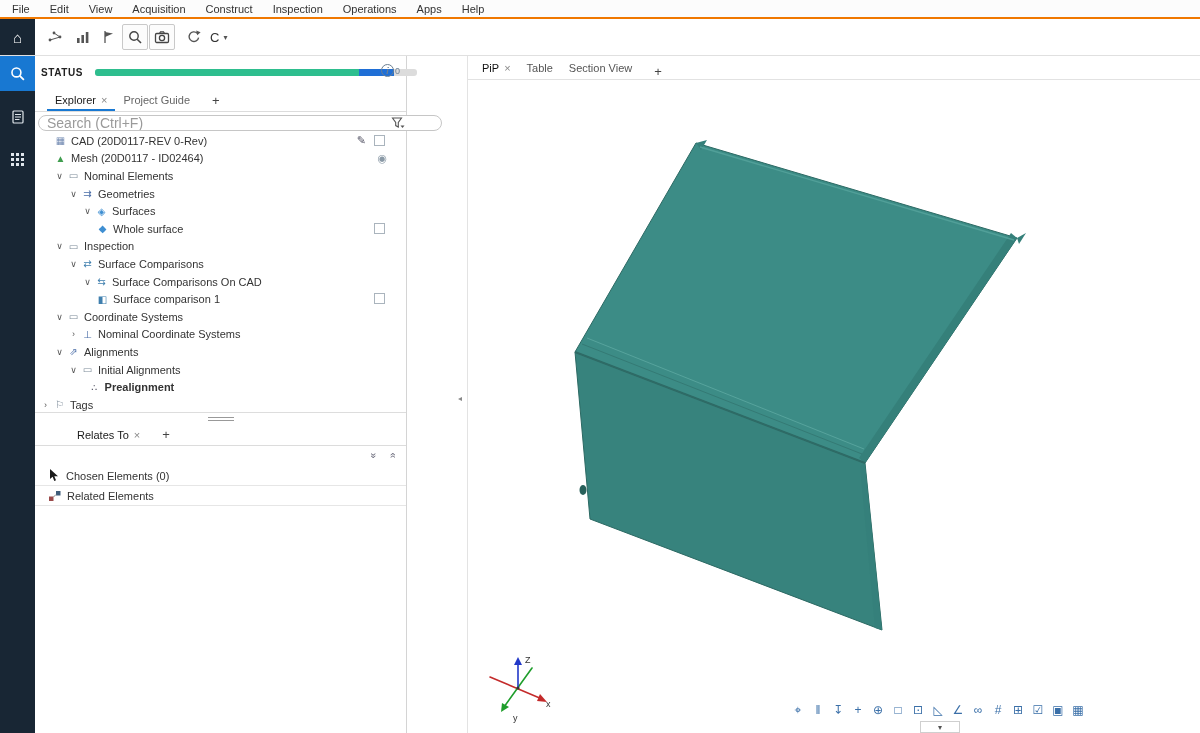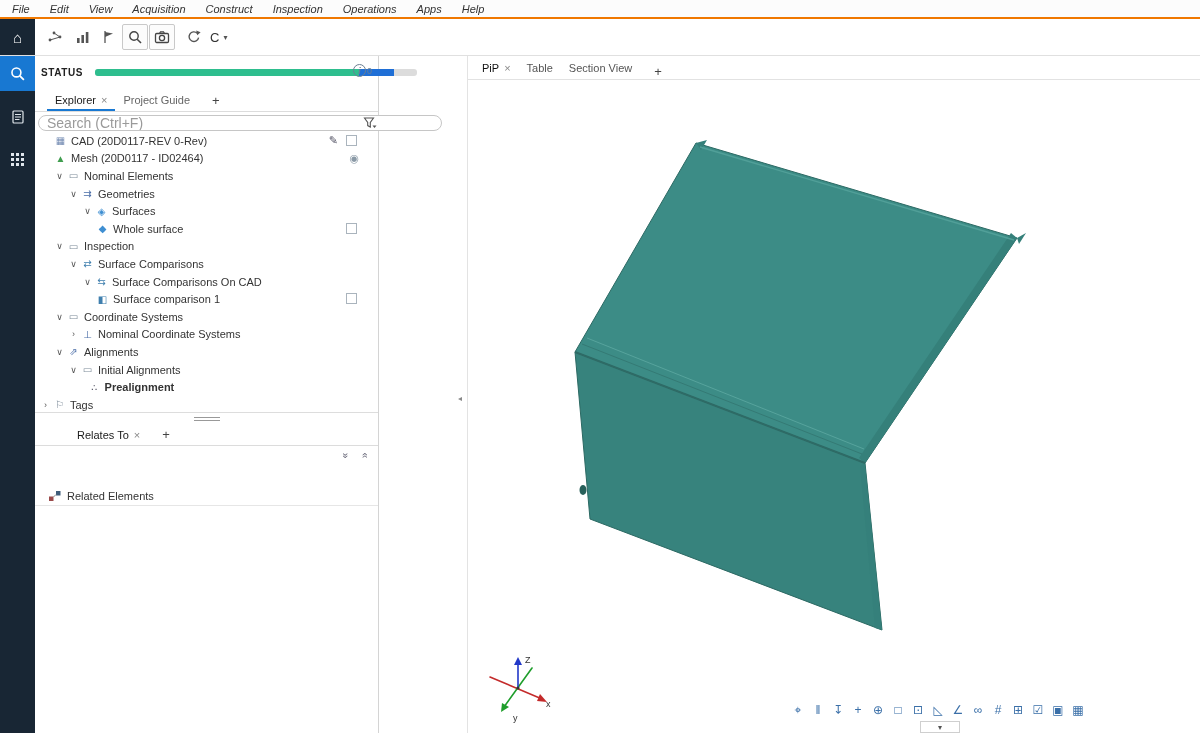--- a/index.html
+++ b/index.html
@@ -1,21 +1,21 @@
 <!DOCTYPE html>
 <html><head>
 <meta charset="utf-8">
 <style>
   *{box-sizing:border-box;}
   body{margin:0;width:1200px;height:733px;position:relative;overflow:hidden;
        font-family:"Liberation Sans","DejaVu Sans",sans-serif;background:#fff;}
 
   
   .menubar{position:absolute;top:0;left:0;right:0;height:17px;background:#fcfcfc;
-           display:flex;align-items:center;padding-left:2px;font-style:italic;}
+           display:flex;align-items:center;padding-left:2px;}
   .menu-item{font-size:11px;color:#333;padding:0 10px;cursor:default;white-space:nowrap;}
   .accent{position:absolute;top:17px;left:0;right:0;height:2px;background:#F07800;}
 
   
   .toolbar{position:absolute;top:19px;left:0;right:0;height:37px;background:#fff;border-bottom:1px solid #e0e0e0;}
   .home-btn{position:absolute;left:0;top:0;width:35px;height:36px;background:#182634;color:#fff;
             display:flex;align-items:center;justify-content:center;font-size:15px;}
   .tb-icon{position:absolute;top:5px;width:26px;height:26px;display:flex;align-items:center;justify-content:center;}
   .tb-btn{border:1px solid #c9c9c9;background:#fcfcfc;border-radius:2px;}
   .tb-combo{position:absolute;top:5px;height:26px;display:flex;align-items:center;gap:4px;
@@ -23,21 +23,21 @@
   .caret{font-size:8px;color:#555;}
 
   
   .rail{position:absolute;left:0;top:56px;width:35px;bottom:0;background:#182634;
         display:flex;flex-direction:column;align-items:center;}
   .rail-btn{width:35px;height:35px;display:flex;align-items:center;justify-content:center;}
   .rail-btn.active{background:#1878D2;}
   .rail-btn + .rail-btn{margin-top:8px;}
 
   
-  .panel{position:absolute;left:35px;top:56px;width:344px;bottom:0;background:#fff;border-right:1px solid #d4d4d4;}
+  .panel{position:absolute;left:35px;top:56px;width:372px;bottom:0;background:#fff;border-right:1px solid #d4d4d4;}
   .status-label{position:absolute;left:6px;top:11px;font-size:10px;font-weight:bold;letter-spacing:.6px;color:#222;}
   .progress{position:absolute;left:60px;top:13px;width:322px;height:7px;background:#dcdcdc;border-radius:3px;overflow:hidden;display:flex;}
   .pg{height:100%;}
   .pg.green{background:#2EBE8E;}
   .pg.blue{background:#1F6FD6;}
   .info-wrap{position:absolute;right:6px;top:8px;display:flex;align-items:center;gap:1px;}
   .circle-i{width:13px;height:13px;border:1.4px solid #6b7f93;border-radius:50%;color:#6b7f93;font-size:9px;
             font-weight:bold;font-style:italic;display:flex;align-items:center;justify-content:center;}
   .info-count{font-size:9px;color:#6b7f93;}
 
@@ -316,20 +316,26 @@
       <span class="close">×</span>
     </div>
     <div class="plus">+</div>
   </div>
 
   <div class="chevrow">
     <span class="rot90">»</span>
     <span class="rot270">»</span>
   </div>
 
+  <div class="chosen">
+    <svg width="11" height="13" viewBox="0 0 11 13">
+      <path d="M1 0 L1 10 L3.6 7.8 L5.3 12 L7 11.2 L5.3 7.2 L9 7.2 Z" fill="#1a1a1a"></path>
+    </svg>
+    <span>Chosen Elements (0)</span>
+  </div>
   <div class="related">
     <svg width="12" height="12" viewBox="0 0 12 12">
       <rect x="0" y="6.5" width="4.5" height="4.5" fill="#9a4a4a"></rect>
       <rect x="7" y="1" width="4.5" height="4.5" fill="#3e5d7a"></rect>
       <path d="M4.5 7 L7 4.5" stroke="#888" stroke-width="1"></path>
     </svg>
     <span>Related Elements</span>
   </div>
 </div>
 

